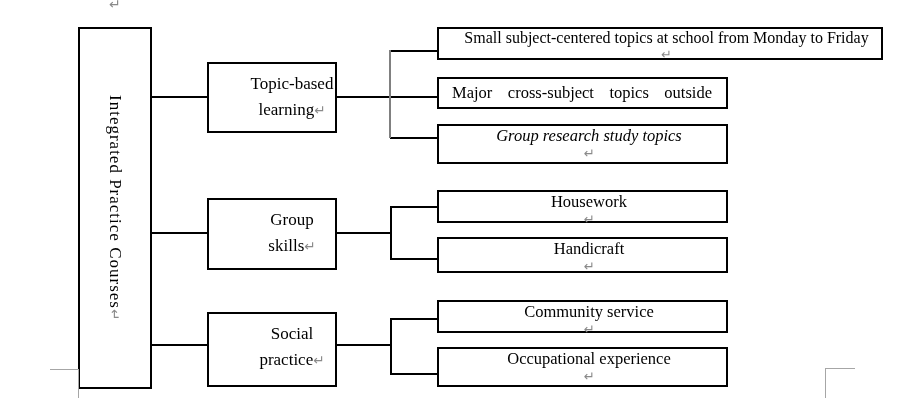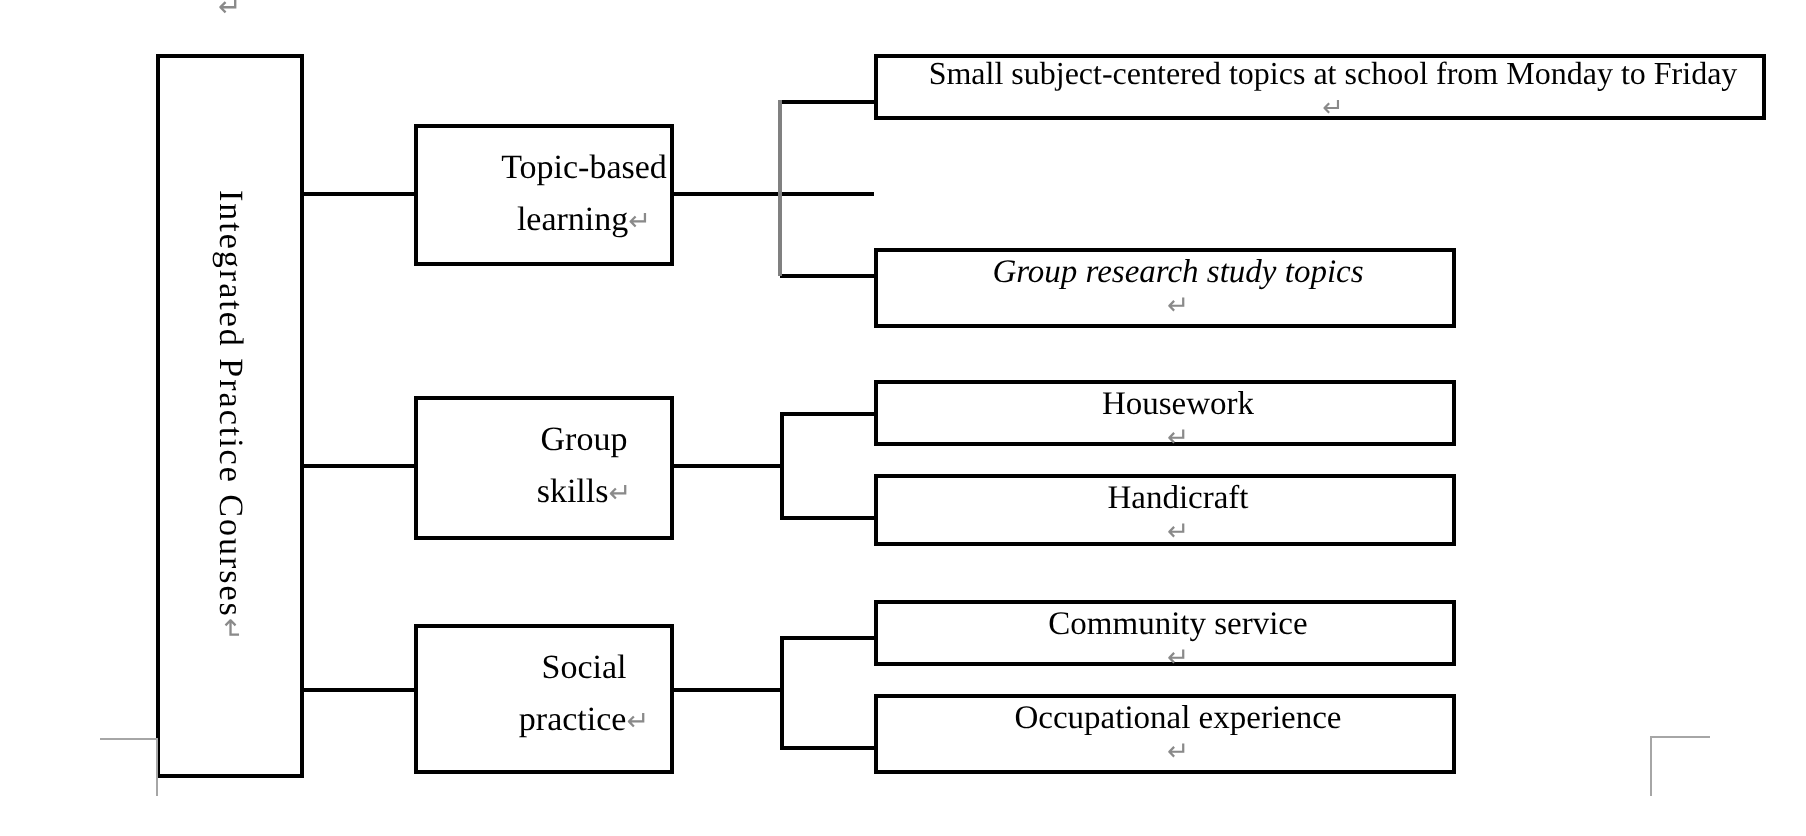--- a/index.html
+++ b/index.html
@@ -107,20 +107,23 @@
     <div class="midtext"><span>Group skills</span><span class="ret">↵</span></div>
   </div>
   <div class="box mid mid-social">
     <div class="midtext"><span>Social practice</span><span class="ret">↵</span></div>
   </div>
 
   <div class="box leaf leaf-1">
     <span>Small subject-centered topics at school from Monday to Friday</span>
       <span class="ret">↵</span>
   </div>
+  <div class="box leaf leaf-2">
+    <span>Major cross-subject topics outside</span>
+  </div>
   <div class="box leaf leaf-3">
     <span>Group research study topics</span>
       <span class="ret">↵</span>
   </div>
   <div class="box leaf leaf-4">
     <span>Housework</span>
       <span class="ret">↵</span>
   </div>
   <div class="box leaf leaf-5">
     <span>Handicraft</span>

